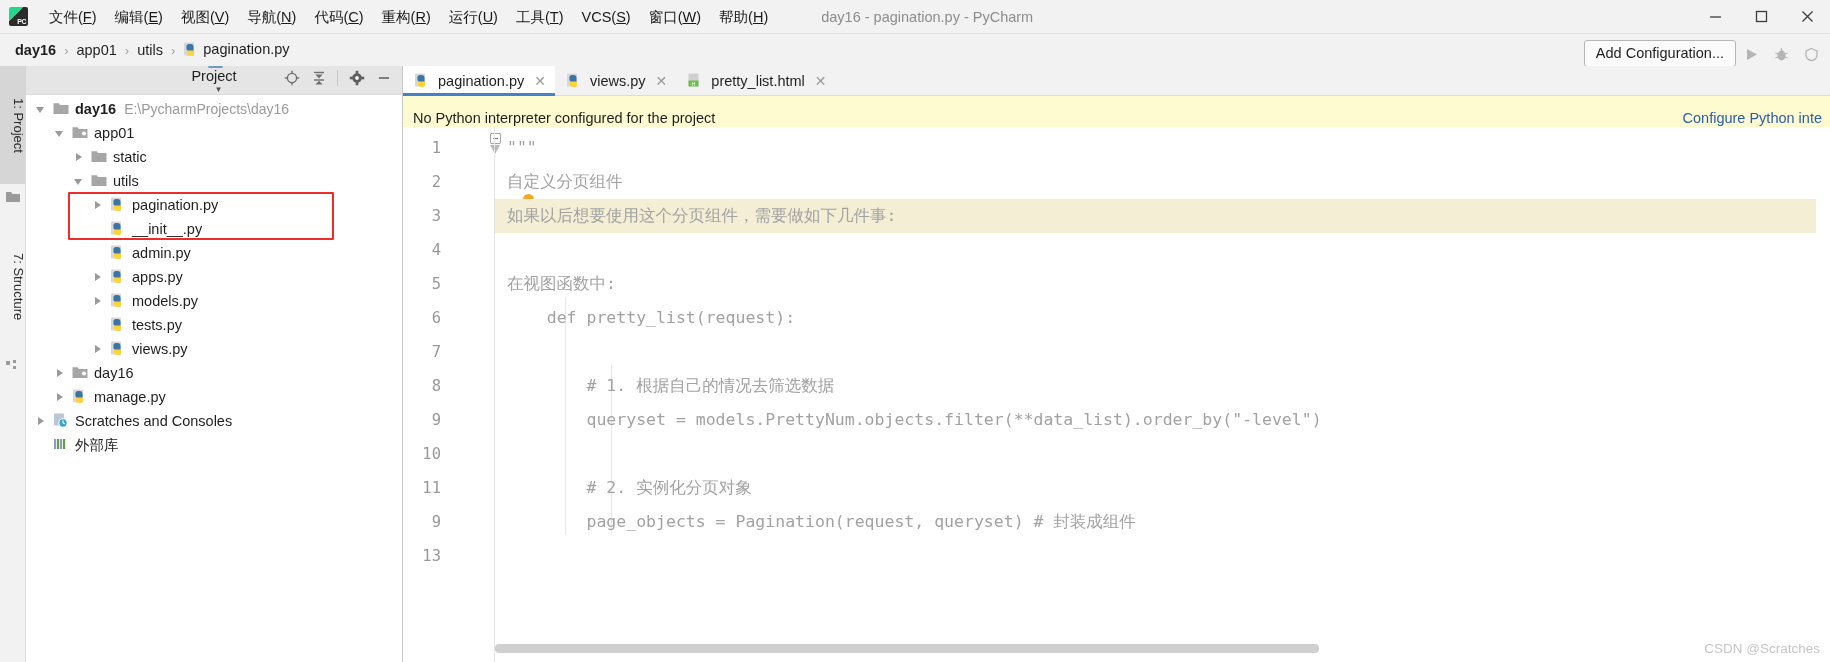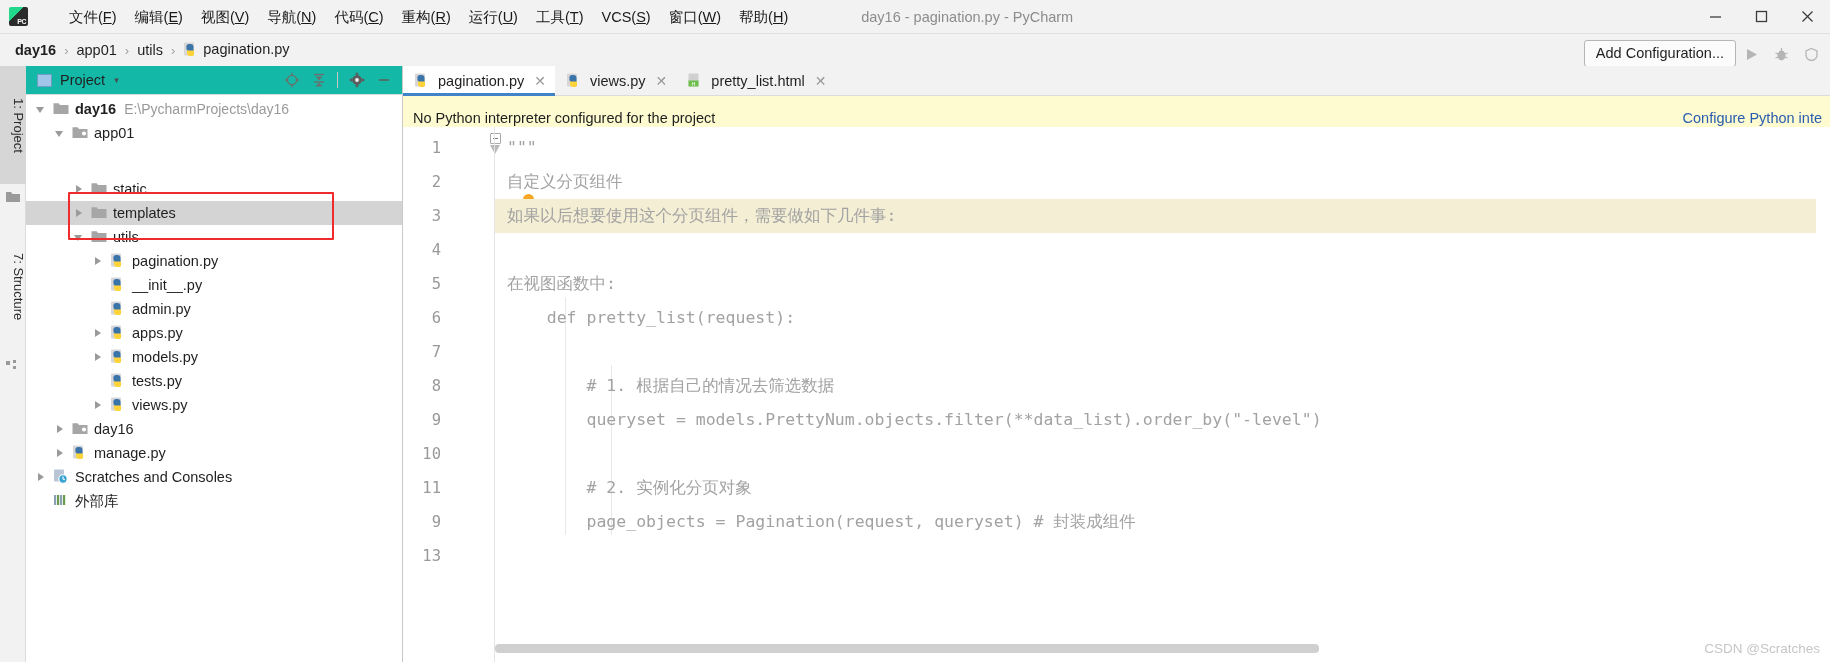--- a/index.html
+++ b/index.html
@@ -8,21 +8,21 @@
     font-family: "Liberation Sans", sans-serif;
     background: #f2f2f2;
     overflow: hidden;
     -webkit-font-smoothing: antialiased;
   }
   .app { position: relative; width: 1830px; height: 662px; background: #f2f2f2; }
 
   
   .menubar {
     position: absolute; left: 0; top: 0; width: 1830px; height: 33px;
-    background: #f2f2f2; display: flex; align-items: center; gap: 20px;
+    background: #f2f2f2; display: flex; align-items: center;
   }
   .pc-logo {
     width: 19px; height: 19px; margin-left: 9px; margin-right: 12px;
     border-radius: 2px;
     background: linear-gradient(135deg,#21d789 0%,#21d789 38%,#2b2b2b 38%,#2b2b2b 100%);
     position: relative; flex: 0 0 auto;
   }
   .pc-logo::after{
     content:"PC"; position:absolute; right:2px; bottom:1px;
     font-size:7px; color:#fff; font-family:"Liberation Sans",sans-serif; font-weight:bold;
@@ -82,22 +82,22 @@
   .vtab-ico {
     position: absolute; left: 6px; width: 14px; height: 14px;
   }
 
   
   .project-panel {
     position: absolute; left: 26px; top: 66px; width: 377px; bottom: 0;
     background: #ffffff; border-right: 1px solid #c9c9c9;
   }
   .panel-head {
-    height: 29px; background: #14b8a6; display: flex; align-items: center;
-    border-bottom: 1px solid #dcdcdc; position: relative;
+    height: 29px; background: #e5e5e5; display: flex; align-items: center;
+    border-bottom: 1px solid #dcdcdc; position: relative; flex-direction: column;
   }
   .panel-head-ico {
     width: 15px; height: 13px; margin-left: 11px; margin-right: 8px;
     border: 1.6px solid #6e9cc4; background: #9fc6e8; border-radius: 1px;
   }
   .panel-title { font-size: 14.5px; color: #1f1f1f; }
   .panel-caret { margin-left: 9px; font-size: 9px; color: #4a4a4a; }
   .panel-actions { position: absolute; right: 6px; display: flex; align-items: center; gap: 2px; }
   .pa-btn { width: 25px; height: 24px; display:flex; align-items:center; justify-content:center; }
   .pa-sep { width: 1px; height: 16px; background: #c8c8c8; margin: 0 4px; }
@@ -370,33 +370,26 @@
           <span class="path-note">E:\PycharmProjects\day16</span>
         </div>
         <div class="row" style="padding-left: 28px;">
           <span class="arrow open" style="margin-right: 5px;"></span>
           <span class="ico"><svg width="16" height="14" viewBox="0 0 16 14">
               <path d="M0.5 2.2h5.2l1.3 1.8h8.5v9H0.5z" fill="#a6a6a6"></path>
               <circle cx="12" cy="8.5" r="2.1" fill="#ffffff"></circle>
             </svg></span>
           <span class="lbl">app01</span>
         </div>
-        <div class="row" style="padding-left: 47px; margin-top: 32px;">
+        <div class="row" style="padding-left: 47px;">
           <span class="arrow closed" style="margin-right: 5px;"></span>
           <span class="ico"><svg width="16" height="14" viewBox="0 0 16 14">
               <path d="M0.5 2.2h5.2l1.3 1.8h8.5v9H0.5z" fill="#a6a6a6"></path>
             </svg></span>
           <span class="lbl">static</span>
-        </div>
-        <div class="row sel" style="padding-left: 47px;">
-          <span class="arrow closed" style="margin-right: 5px;"></span>
-          <span class="ico"><svg width="16" height="14" viewBox="0 0 16 14">
-              <path d="M0.5 2.2h5.2l1.3 1.8h8.5v9H0.5z" fill="#a6a6a6"></path>
-            </svg></span>
-          <span class="lbl">templates</span>
         </div>
         <div class="row" style="padding-left: 47px;">
           <span class="arrow open" style="margin-right: 5px;"></span>
           <span class="ico"><svg width="16" height="14" viewBox="0 0 16 14">
               <path d="M0.5 2.2h5.2l1.3 1.8h8.5v9H0.5z" fill="#a6a6a6"></path>
             </svg></span>
           <span class="lbl">utils</span>
         </div>
         <div class="row" style="padding-left: 66px;">
           <span class="arrow closed" style="margin-right: 5px;"></span>

